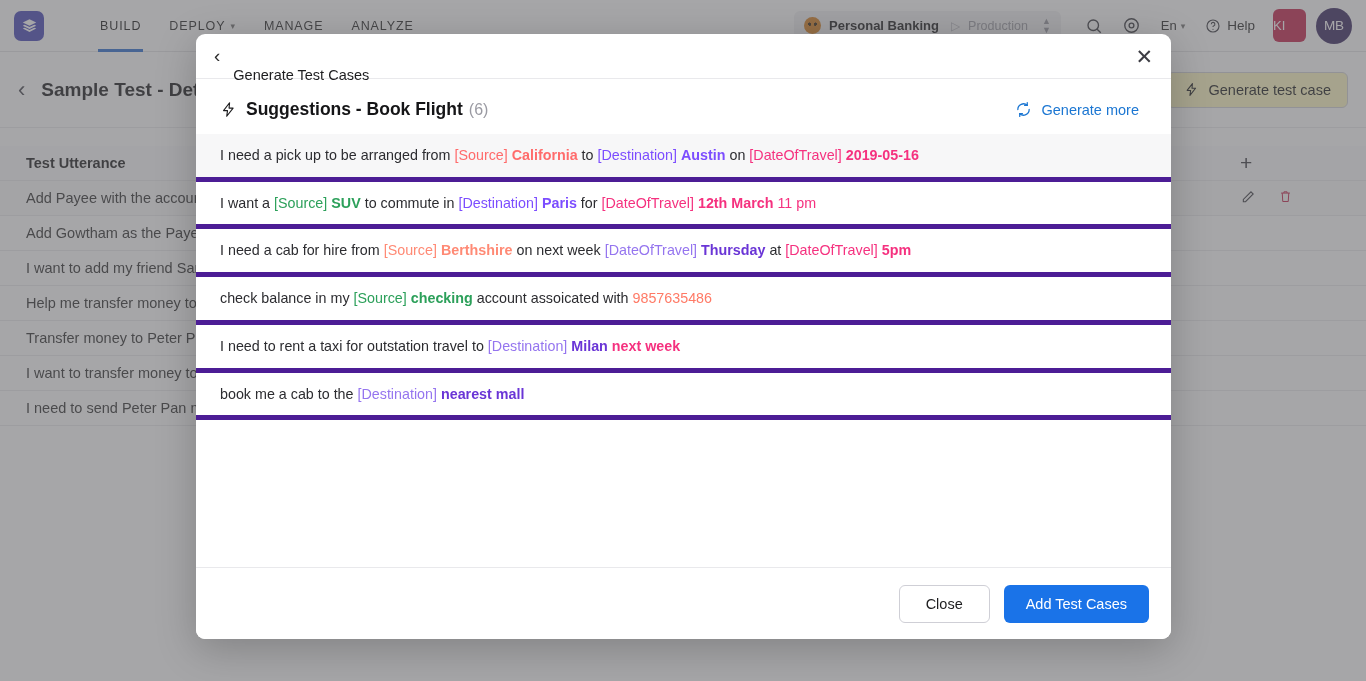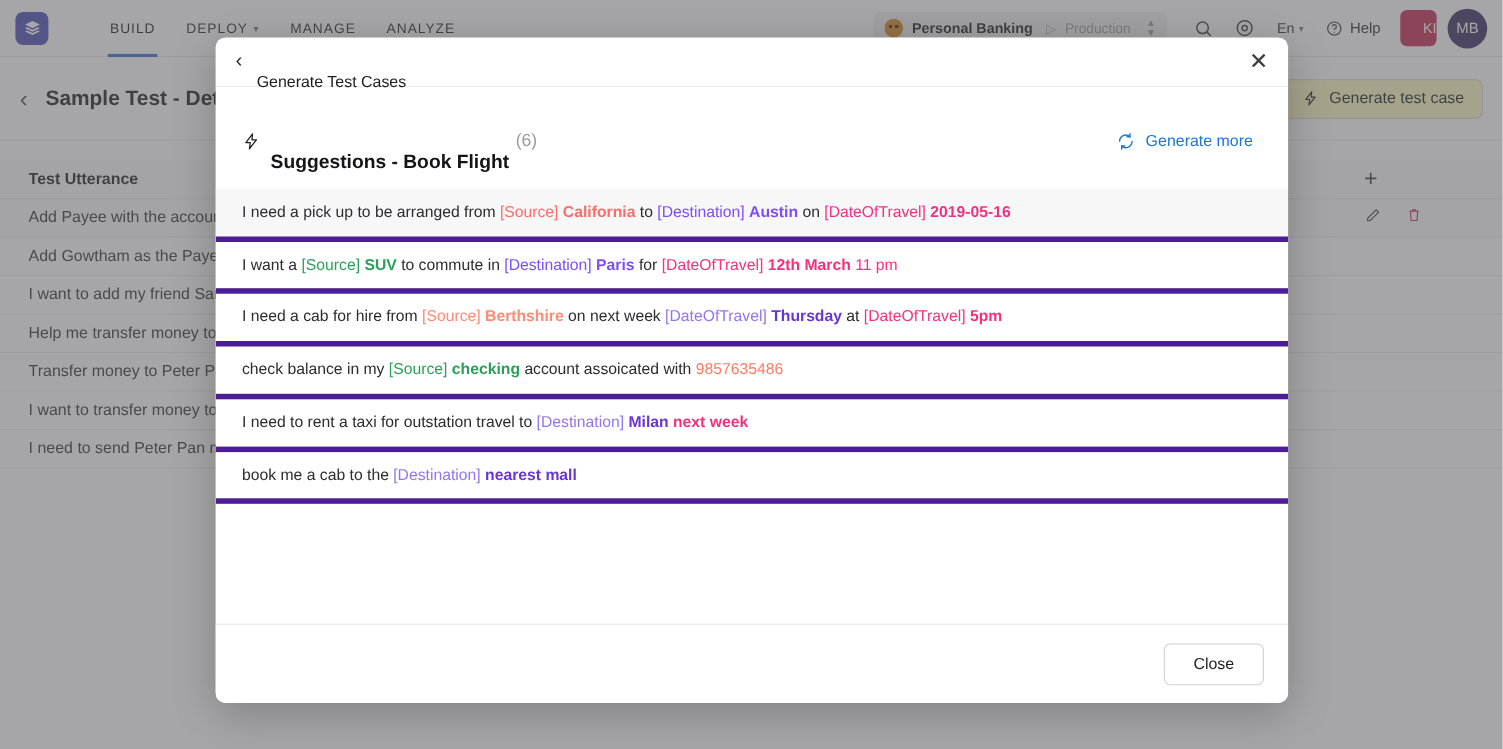--- a/index.html
+++ b/index.html
@@ -52,21 +52,21 @@
   .app-name { font-size: 13px; font-weight: bold; color: #1d1d1f; white-space: nowrap; }
   .env { font-size: 12.5px; color: #a0a0a8; white-space: nowrap; }
   .icon-btn {
     width: 38px; height: 38px; display: flex; align-items: center; justify-content: center;
     cursor: pointer; color: #3c3c43;
   }
   .lang { font-size: 13px; color: #2b2b2b; display: flex; align-items: center; gap: 4px; padding: 0 10px; cursor: pointer; }
   .help { font-size: 13.5px; color: #2b2b2b; display: flex; align-items: center; gap: 6px; padding: 0 10px; cursor: pointer; }
   .badge-ki {
     width: 33px; height: 33px; border-radius: 6px; background: #c6274f; color: #fff;
-    font-size: 13px; display: flex; align-items: center; justify-content: flex-end;
+    font-size: 13px; display: flex; align-items: center; justify-content: flex-start;
     margin-left: 8px; cursor: pointer;
   }
   .avatar-mb {
     width: 36px; height: 36px; border-radius: 50%; background: #3b2a63; color: #fff;
     font-size: 13.5px; font-weight: 500;
     display: flex; align-items: center; justify-content: center; margin-left: 10px; cursor: pointer;
   }
 
   .subbar {
     position: absolute; top: 52px; left: 0; width: 1366px; height: 76px;
@@ -112,21 +112,21 @@
     border-bottom: 1px solid #e9e9ec; flex: 0 0 auto;
   }
   .mh-back { font-size: 19px; color: #2b2b2b; font-weight: 300; cursor: pointer; margin-right: 13px; }
   .mh-title { font-size: 14.5px; color: #1d1d1f; margin-top: 37px; }
   .mh-close { margin-left: auto; font-size: 21px; color: #3c3c43; cursor: pointer; line-height: 1; font-weight: 300; }
 
   .sugg-head {
     display: flex; align-items: center; padding: 20px 32px 14px 24px; flex: 0 0 auto;
   }
   .bolt { margin-right: 9px; display: flex; align-items: center; }
-  .sugg-title { font-size: 17.5px; font-weight: bold; color: #151517; margin-top: 38px; }
+  .sugg-title { font-size: 17.5px; font-weight: bold; color: #151517; }
   .sugg-count { font-size: 16px; color: #9a9aa2; margin-left: 6px; font-weight: normal; }
   .gen-more {
     margin-left: auto; display: flex; align-items: center; gap: 9px;
     color: #1b76d2; font-size: 14.5px; cursor: pointer;
   }
 
   .sugg-list { flex: 1 1 auto; overflow: hidden; }
   .sugg-row {
     padding: 11px 24px; font-size: 14.3px; color: #2c2c30;
     border-bottom: 5px solid #4c1d95; line-height: 1.45; cursor: pointer;
@@ -328,14 +328,15 @@
       <div class="sugg-row hl"><span>I need a pick up to be arranged from </span><span class="tag" style="color: rgb(255, 107, 107);">[Source]</span><span> </span><span class="val" style="color: rgb(255, 107, 107);">California</span><span> to </span><span class="tag" style="color: rgb(124, 77, 255);">[Destination]</span><span> </span><span class="val" style="color: rgb(124, 77, 255);">Austin</span><span> on </span><span class="tag" style="color: rgb(245, 49, 127);">[DateOfTravel]</span><span> </span><span class="val" style="color: rgb(245, 49, 127);">2019-05-16</span></div>
       <div class="sugg-row"><span>I want a </span><span class="tag" style="color: rgb(44, 160, 90);">[Source]</span><span> </span><span class="val" style="color: rgb(44, 160, 90);">SUV</span><span> to commute in </span><span class="tag" style="color: rgb(124, 77, 255);">[Destination]</span><span> </span><span class="val" style="color: rgb(124, 77, 255);">Paris</span><span> for </span><span class="tag" style="color: rgb(245, 49, 127);">[DateOfTravel]</span><span> </span><span class="val" style="color: rgb(245, 49, 127);">12th March</span><span> </span><span style="color: rgb(245, 49, 127);">11 pm</span></div>
       <div class="sugg-row"><span>I need a cab for hire from </span><span class="tag" style="color: rgb(255, 138, 117);">[Source]</span><span> </span><span class="val" style="color: rgb(255, 138, 117);">Berthshire</span><span> on next week </span><span class="tag" style="color: rgb(149, 117, 239);">[DateOfTravel]</span><span> </span><span class="val" style="color: rgb(106, 53, 214);">Thursday</span><span> at </span><span class="tag" style="color: rgb(245, 49, 127);">[DateOfTravel]</span><span> </span><span class="val" style="color: rgb(245, 49, 127);">5pm</span></div>
       <div class="sugg-row"><span>check balance in my </span><span class="tag" style="color: rgb(44, 160, 90);">[Source]</span><span> </span><span class="val" style="color: rgb(44, 160, 90);">checking</span><span> account assoicated with </span><span style="color: rgb(255, 122, 102);">9857635486</span></div>
       <div class="sugg-row"><span>I need to rent a taxi for outstation travel to </span><span class="tag" style="color: rgb(149, 117, 239);">[Destination]</span><span> </span><span class="val" style="color: rgb(106, 53, 214);">Milan</span><span> </span><span class="val" style="color: rgb(245, 49, 127);">next week</span></div>
       <div class="sugg-row"><span>book me a cab to the </span><span class="tag" style="color: rgb(149, 117, 239);">[Destination]</span><span> </span><span class="val" style="color: rgb(106, 53, 214);">nearest mall</span></div>
     </div>
 
   <div class="modal-foot">
     <button class="btn-close">Close</button>
+    <button class="btn-add">Add Test Cases</button>
   </div>
 </div>
 
 </body></html>

